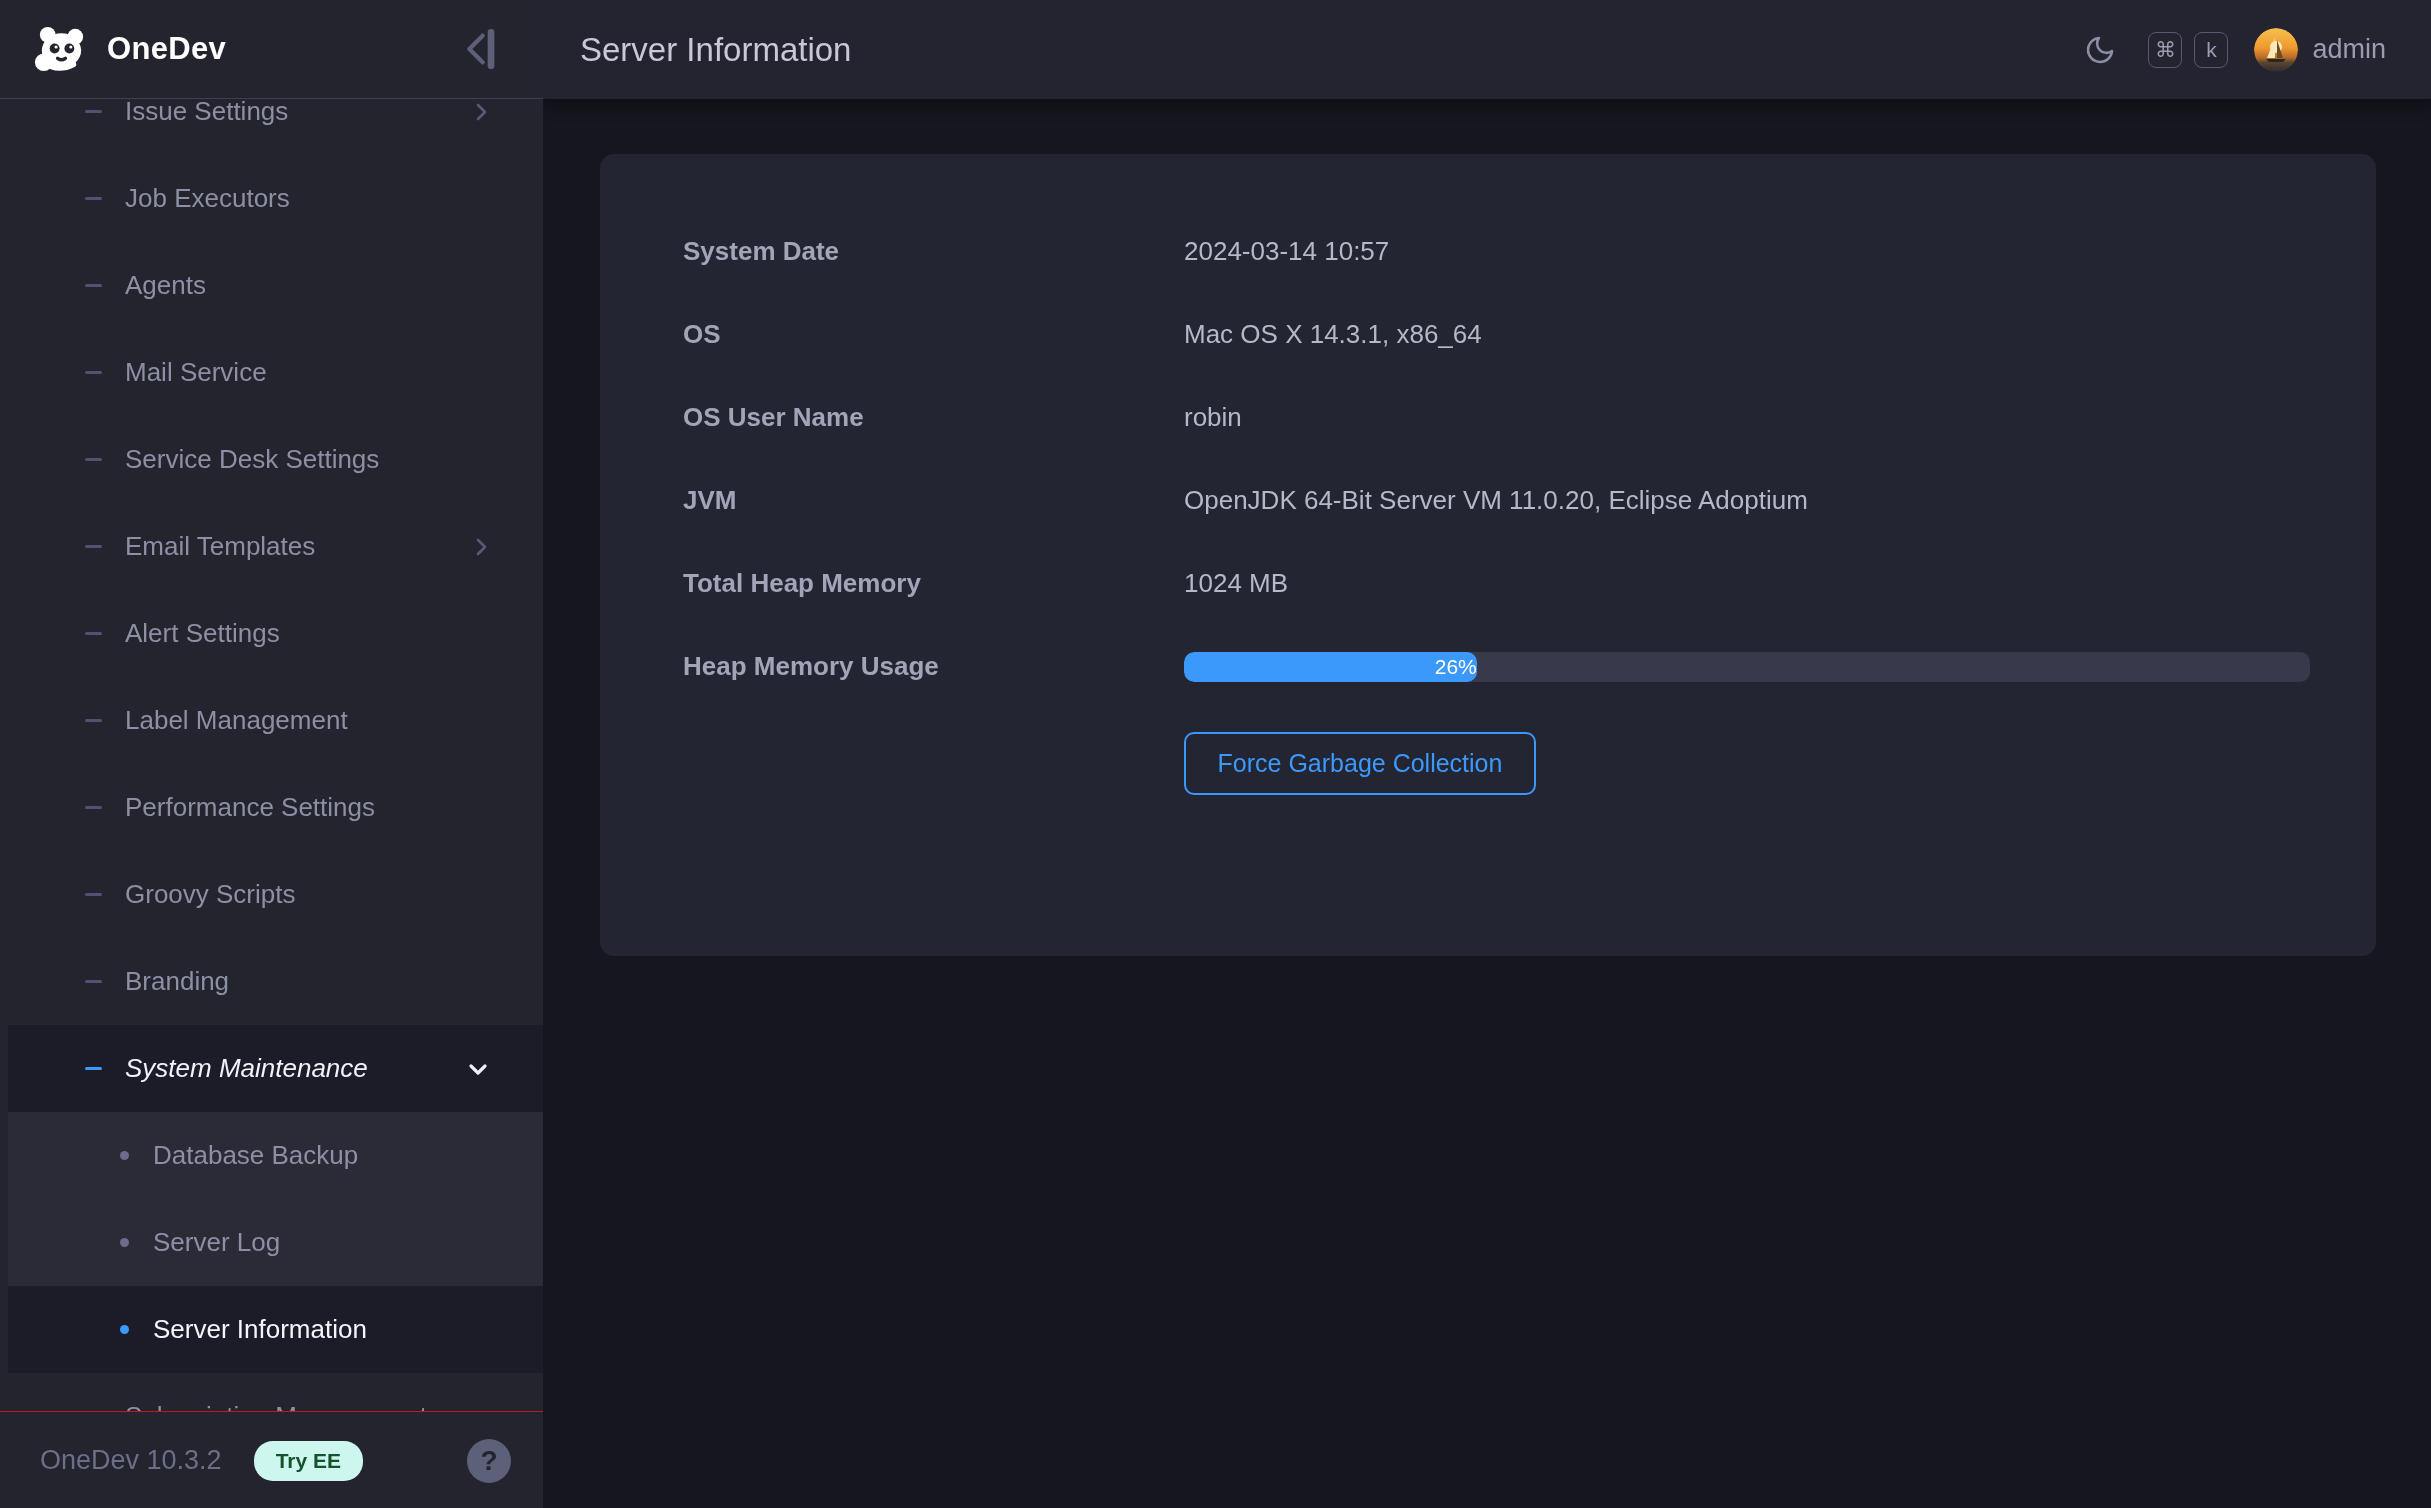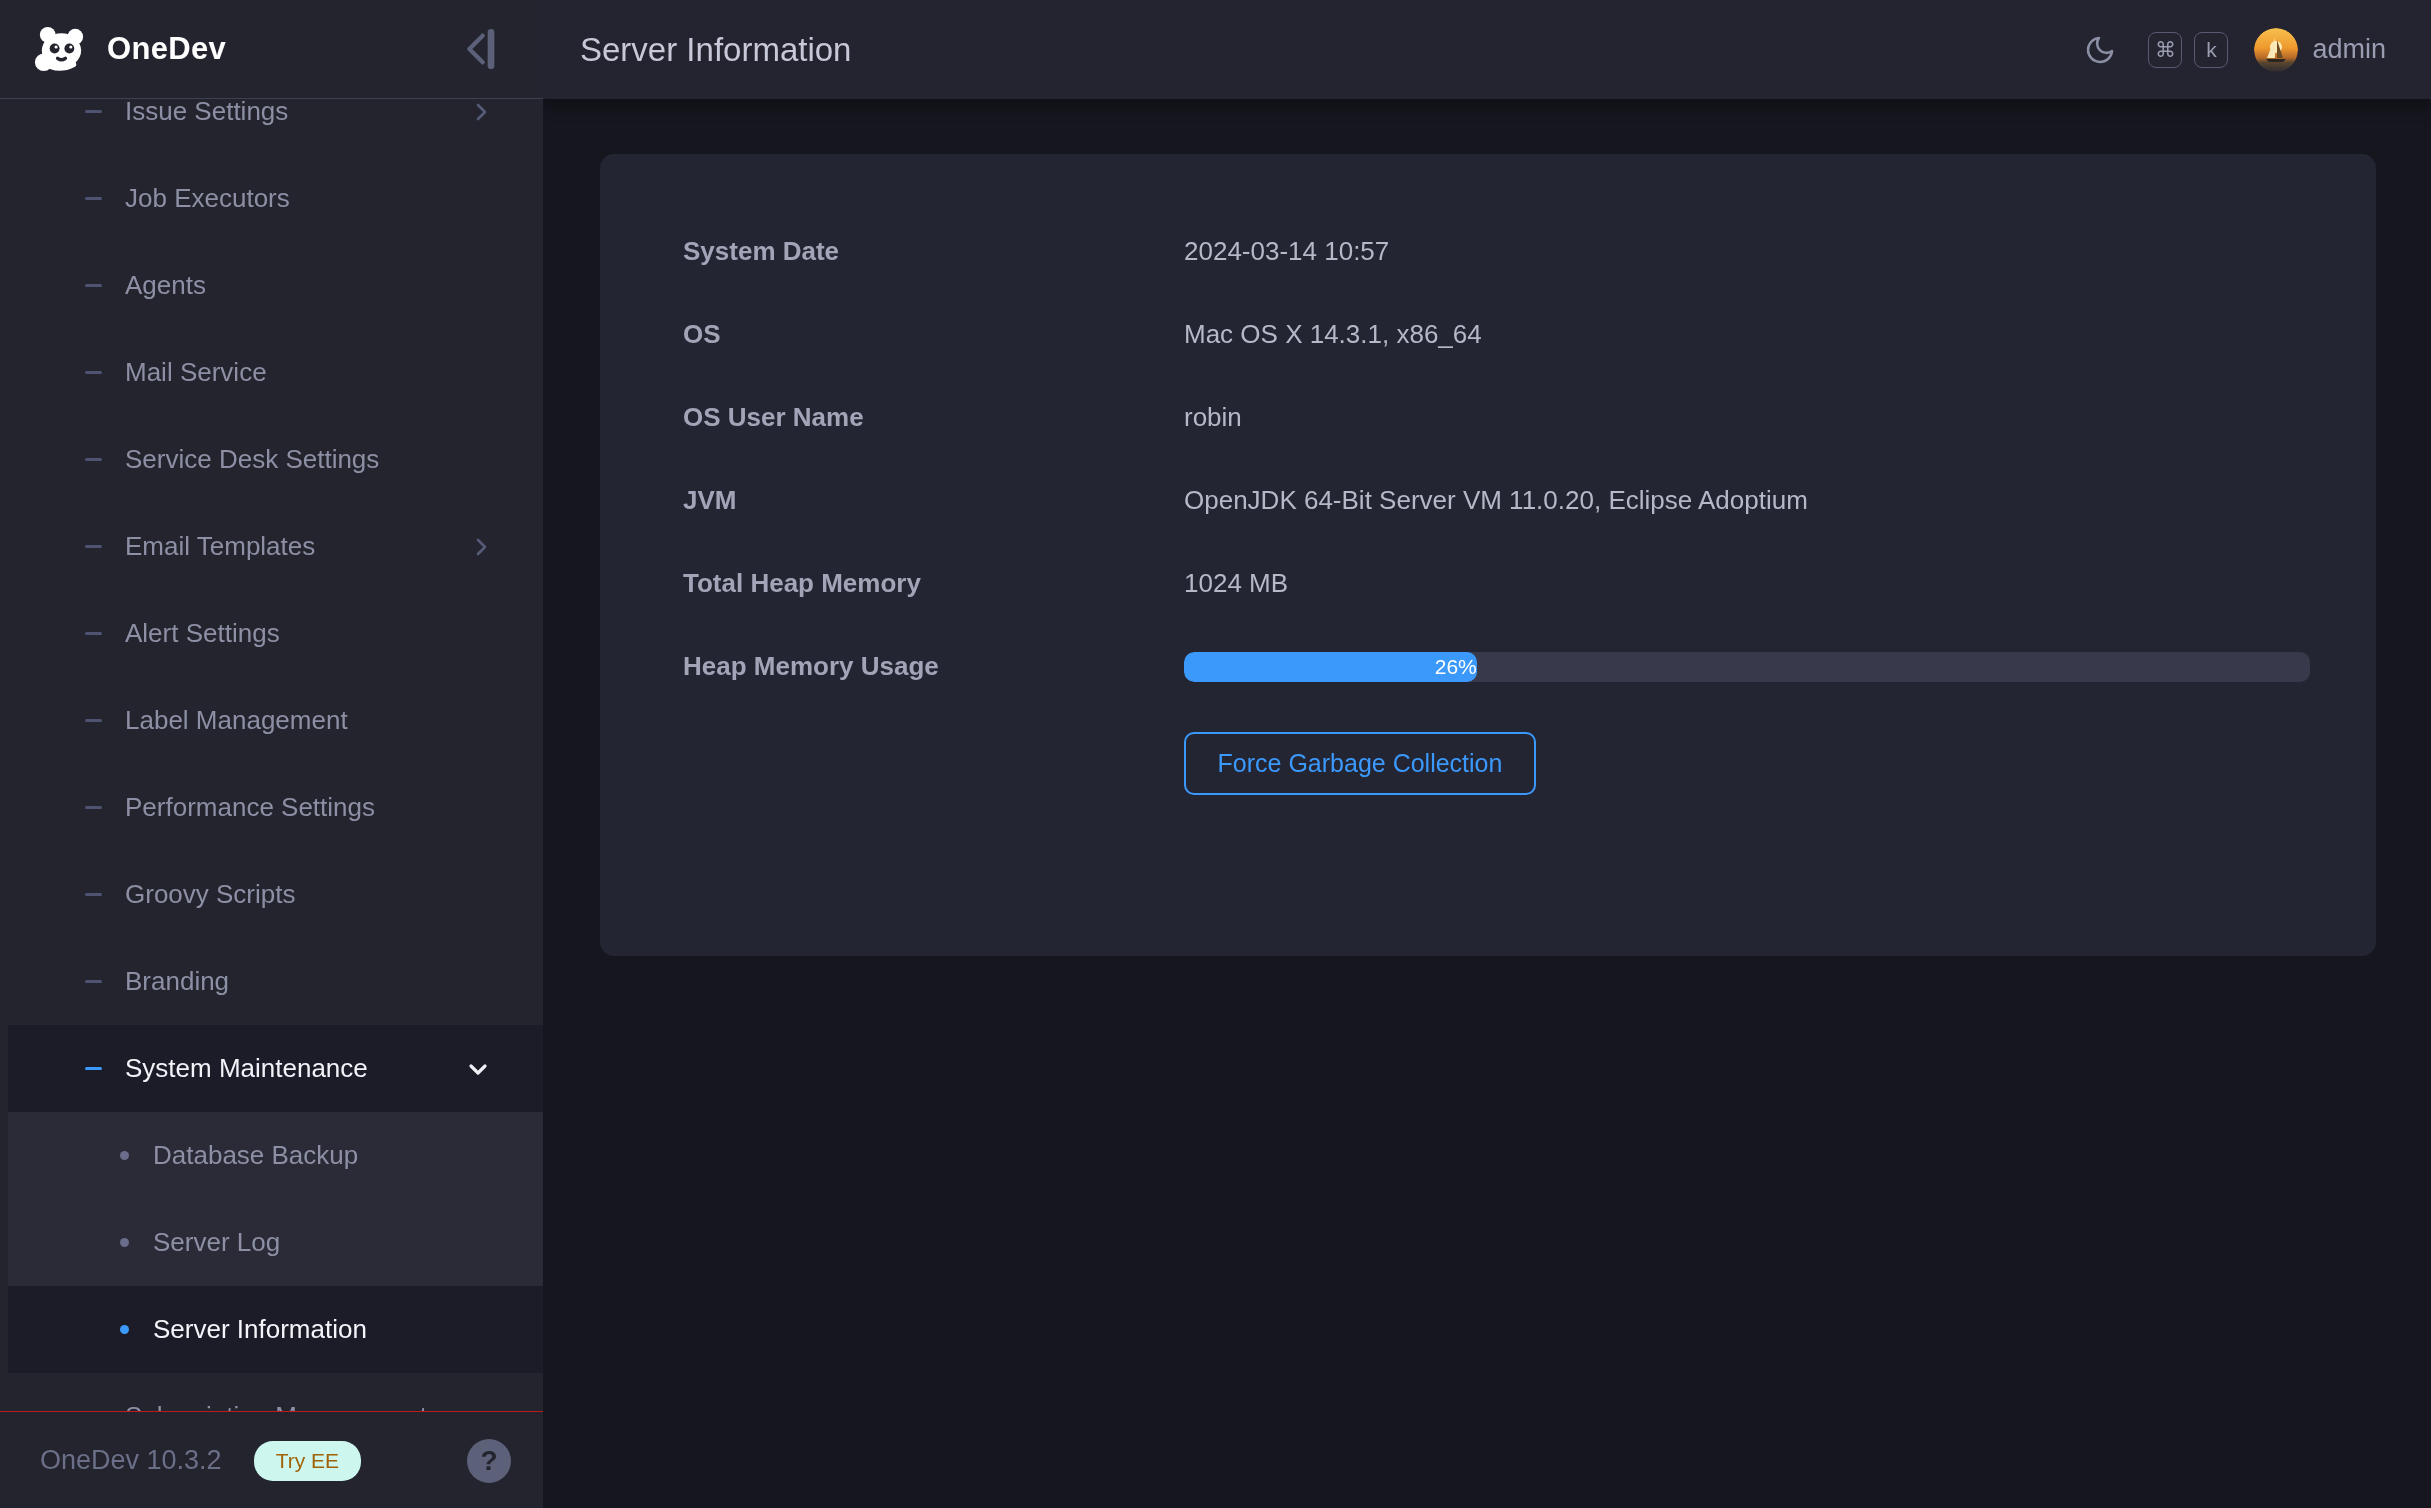--- a/index.html
+++ b/index.html
@@ -31,41 +31,41 @@
   .menu { position:absolute; top:68px; left:0; right:0; z-index:1;padding-left:8px; }
   .menu-item {
     height:87px; display:flex; align-items:center; position:relative;
     padding-left:77px; color:#8d90a5; font-size:26px; cursor:pointer;
   }
   .menu-item .dash {
     width:17px; height:3px; border-radius:2px; background:#4e5374; flex:0 0 auto;
   }
   .menu-item .label { margin-left:23px; }
   .menu-item .chev { position:absolute; right:51px; color:#565b7a; display:flex; }
-  .menu-item.parent-active { background:#1b1c27; color:#f2f3f8; font-weight:500; }
+  .menu-item.parent-active { background:#1b1c27; color:#f2f3f8; font-weight:500;font-style:italic; }
   .menu-item.parent-active .dash { background:#3b99fc; }
   .menu-item.parent-active .chev { color:#eef0f6; }
   .submenu-block { background:#2a2b37; }
   .menu-item.sub { padding-left:112px; }
   .menu-item.sub .bullet {
     width:9px; height:9px; border-radius:50%; background:#6a6e8c; flex:0 0 auto;
   }
   .menu-item.sub .label { margin-left:24px; }
   .menu-item.sub.active { background:#1b1c27; color:#f4f5fa; }
   .menu-item.sub.active .bullet { background:#3b99fc; }
 
   .sidebar-footer {
     position:absolute; bottom:0; left:0; right:0; height:98px;
     background:#23242e; border-top:1px solid #b91c1c;
     display:flex; align-items:center; padding:0 32px 0 40px; z-index:4;
   }
   .version { color:#6b6f87; font-size:27px; }
   .tryee-pill {
-    margin-left:32px; background:#cdf7ee; color:#a16207;
-    font-size:21px; font-weight:400; border-radius:19px;
+    margin-left:32px; background:#cdf7ee; color:#14532d;
+    font-size:21px; font-weight:700; border-radius:19px;
     padding:8px 22px; border:none; cursor:pointer;
   }
   .help-btn {
     margin-left:auto; width:44px; height:44px; border-radius:50%;
     background:#5c6078; color:#23242e; font-size:28px; font-weight:bold;
     display:flex; align-items:center; justify-content:center; border:none; cursor:pointer;
   }
 
   
   .topbar {

